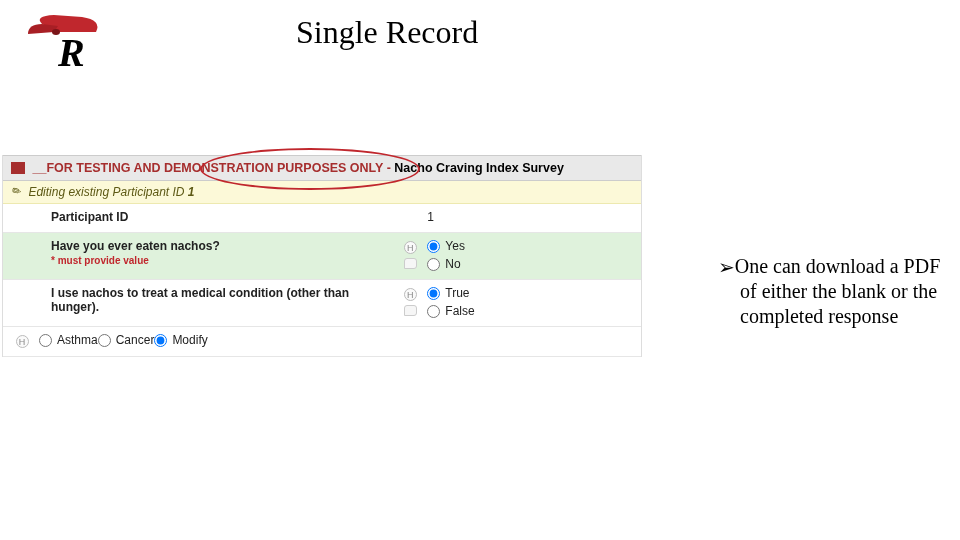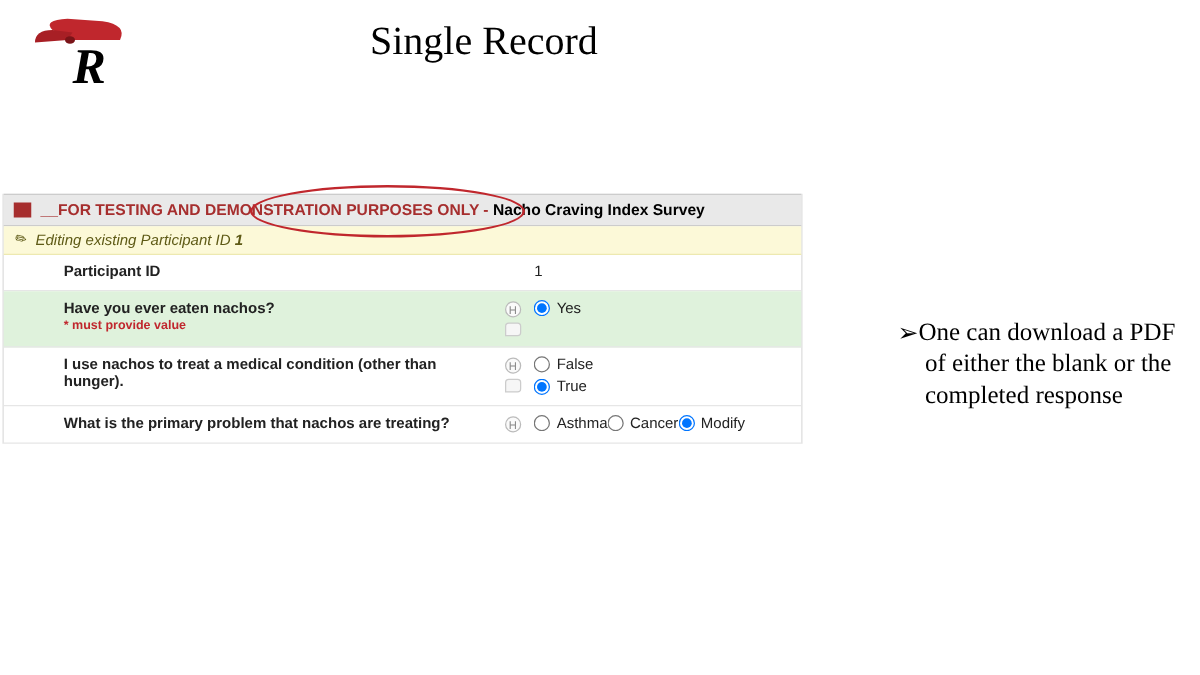--- a/index.html
+++ b/index.html
@@ -95,43 +95,46 @@
       </div>
       <div class="h-chip">
         <span class="h-circ">H</span>
         <span class="bubble"></span>
       </div>
       <div class="q-ctrl">
         <label class="radio-row">
           <input type="radio" checked="" style="">
           <span>Yes</span>
         </label>
+        <label class="radio-row">
+          <input type="radio" style="">
+          <span>No</span>
+        </label>
       </div>
     </div>
 
     <div class="q-row">
       <div class="q-label">I use nachos to treat a medical condition (other than hunger).</div>
       <div class="h-chip">
         <span class="h-circ">H</span>
         <span class="bubble"></span>
       </div>
       <div class="q-ctrl">
         <label class="radio-row">
+          <input type="radio" checked="" style="">
+          <span>True</span>
+        </label>
+        <label class="radio-row">
           <input type="radio" style="">
           <span>False</span>
-        </label>
-        <label class="radio-row">
-          <input type="radio" checked="" style="">
-          <span>True</span>
         </label>
       </div>
     </div>
 
     <div class="q-row">
-      <div class="q-label">What is the primary problem that nachos are treating?</div>
       <div class="h-chip">
         <span class="h-circ">H</span>
       </div>
       <div class="q-ctrl">
         <div class="inline-opts">
           <label class="radio-row">
             <input type="radio" style="">
             <span>Asthma</span>
           </label>
           <label class="radio-row">

